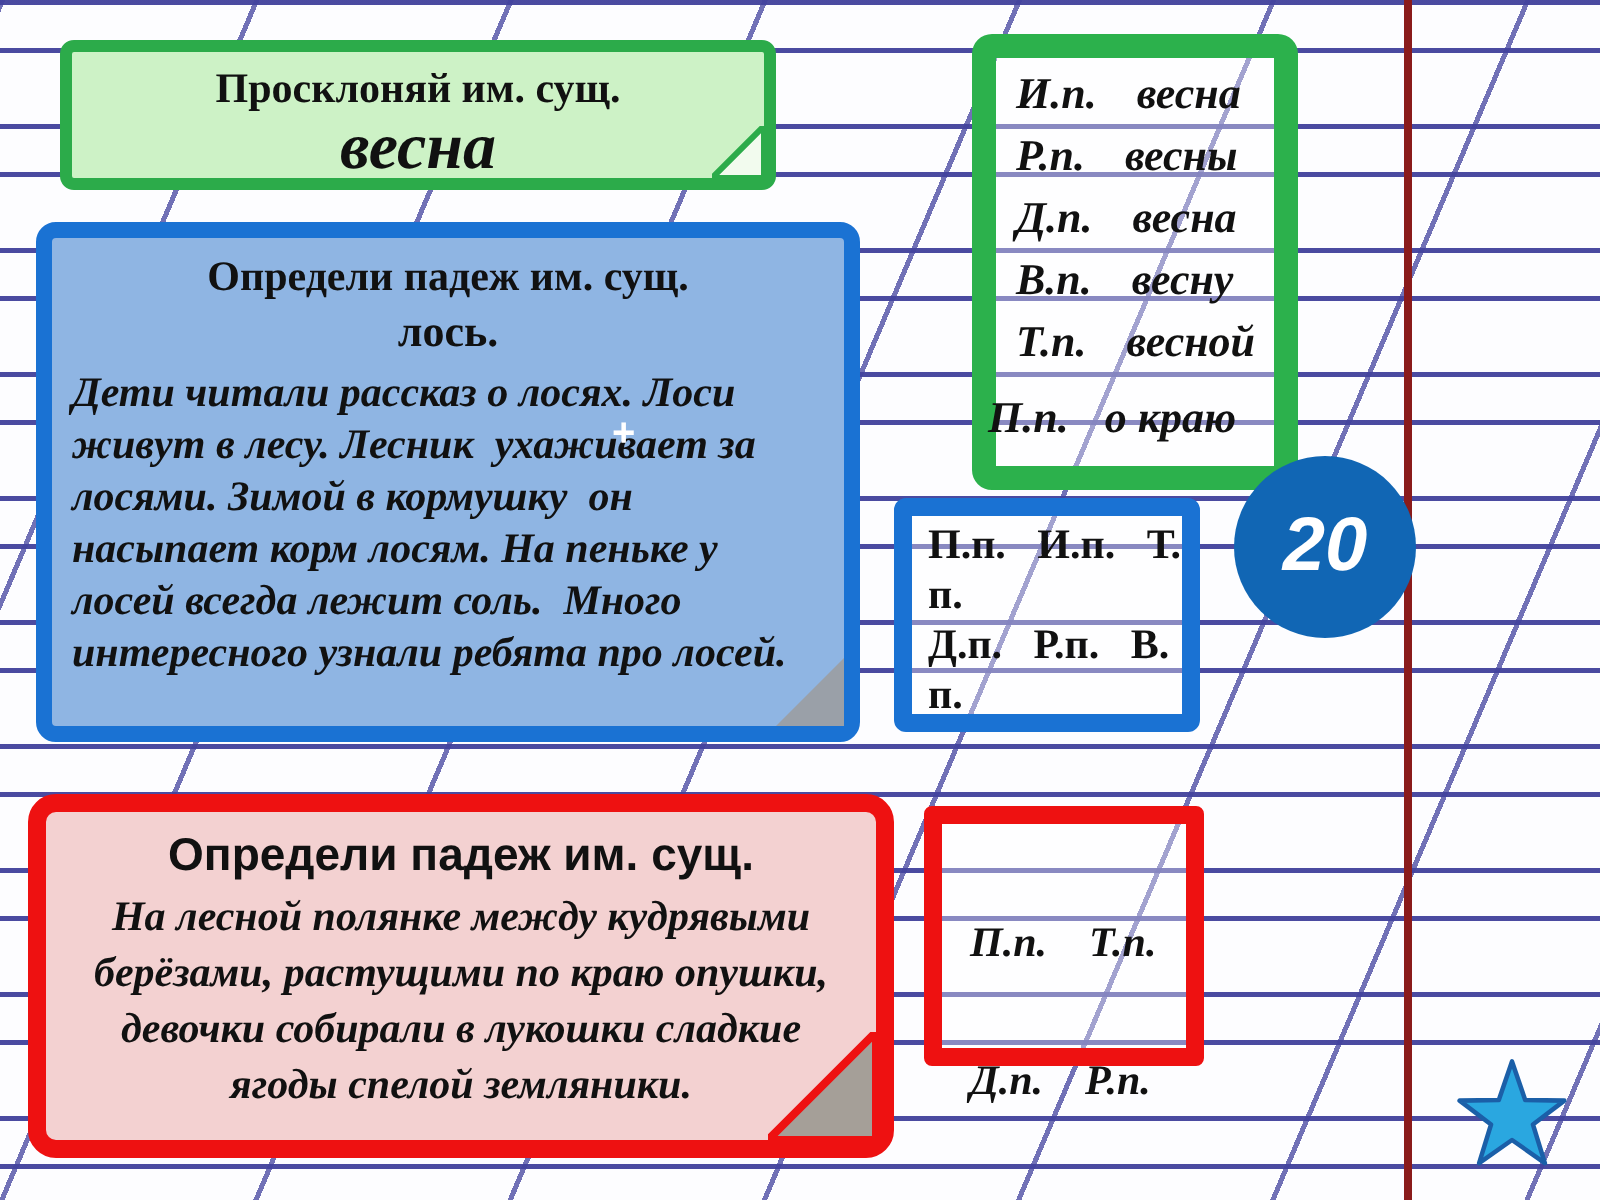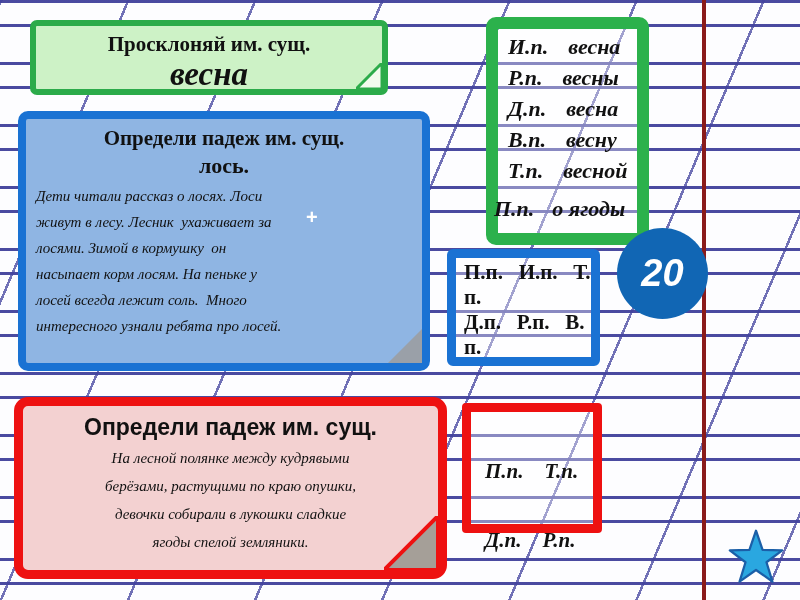--- a/index.html
+++ b/index.html
@@ -30,21 +30,21 @@
   .blue-note .note-word  { text-align:center; font-size:22px; font-weight:bold; line-height:30px; }
   .blue-note .note-body  { margin-top:2px; }
 
   .red-note { left:14px; top:397px; width:433px; height:182px;
     background:#f3d1d1; border:9px solid #ee1111; border-radius:14px; padding:6px 8px; }
   .red-note .note-title { text-align:center; font-size:23px; font-weight:bold;
     font-family:"Liberation Sans","DejaVu Sans",sans-serif; line-height:30px; }
   .red-note .note-body { text-align:center; margin-top:2px; }
   .red-note .body-line { line-height:28px; }
 
-  .body-line { font-size:15px; font-weight:normal; font-style:italic; line-height:26px; white-space:pre; }
+  .body-line { font-size:21px; font-weight:bold; font-style:italic; line-height:26px; white-space:pre; }
 
   .fold { position:absolute; right:0; bottom:0; }
 
   
   .answer { position:absolute; box-sizing:border-box; background:rgba(255,255,255,0.35); }
   .green-answer { left:486px; top:17px; width:163px; height:228px;
     border:12px solid #2cb14c; border-radius:10px; padding:2px 0 0 10px; }
   .case-row { display:flex; height:31px; align-items:center;
     font-size:22px; font-weight:bold; font-style:italic; }
   .case-row .case-form { margin-left:20px; }
@@ -135,21 +135,21 @@
       <span class="case-abbr">В.п.</span>
       <span class="case-form">весну</span>
     </div>
     <div class="case-row">
       <span class="case-abbr">Т.п.</span>
       <span class="case-form">весной</span>
     </div>
   </div>
   <div class="overflow-row">
     <span class="case-abbr">П.п.</span>
-    <span class="case-form">о ягоды</span>
+    <span class="case-form">о краю</span>
   </div>
 
   <div class="answer blue-answer">
     <div class="ans-line">П.п.   И.п.   Т.</div>
     <div class="ans-line">п.</div>
     <div class="ans-line">Д.п.   Р.п.   В.</div>
     <div class="ans-line">п.</div>
   </div>
 
   <div class="answer red-answer">

